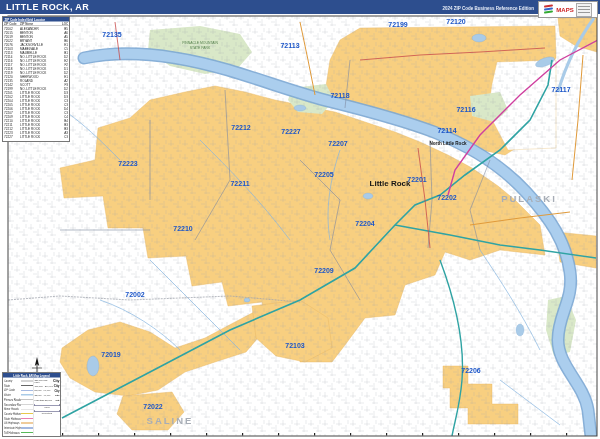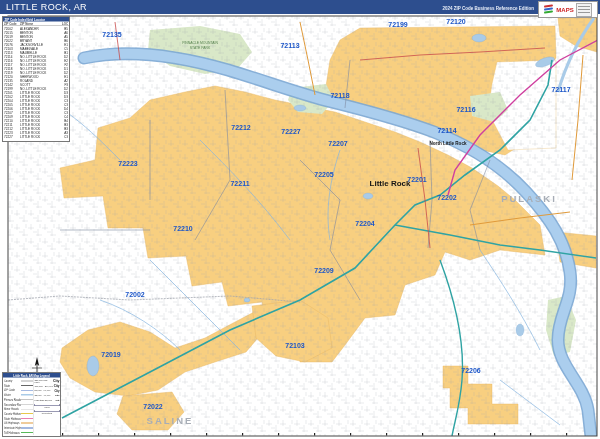--- a/index.html
+++ b/index.html
@@ -1,20 +1,20 @@
 <!DOCTYPE html>
 <html><head>
 <meta charset="utf-8">
 <style>
   html,body{margin:0;padding:0;background:#fff;}
   #stage{position:relative;width:600px;height:439px;background:#fff;overflow:hidden;
          font-family:"Liberation Sans",sans-serif;}
   
   #hdr{position:absolute;left:0;top:0;width:600px;height:14px;background:#2d4e8e;z-index:5;}
-  #hdr .ttl{position:absolute;left:6px;top:2px;font-size:9px;font-weight:normal;color:#fff;letter-spacing:.4px;}
+  #hdr .ttl{position:absolute;left:6px;top:2px;font-size:9px;font-weight:bold;color:#fff;letter-spacing:.4px;}
   #hdr .ed{position:absolute;right:66px;top:6px;font-size:4.5px;font-weight:bold;color:#e9eff9;}
   #logo{position:absolute;right:2px;top:1px;width:58px;height:15px;background:#fff;border:.5px solid #999;
         z-index:6;display:flex;align-items:center;justify-content:center;gap:2px;}
   #logo .glyph{width:10px;height:9px;position:relative;}
   #logo .glyph i{position:absolute;left:0;width:9px;height:2px;border-radius:2px;display:block;}
   #logo .glyph i:nth-child(1){top:0;background:#c33;transform:rotate(-8deg);}
   #logo .glyph i:nth-child(2){top:3px;background:#36c;transform:rotate(-8deg);}
   #logo .glyph i:nth-child(3){top:6px;background:#3a3;transform:rotate(-8deg);}
   #logo .mk{font-size:6px;font-weight:bold;color:#c22;letter-spacing:0;}
   #logo .addr{width:12px;height:10px;border:.5px solid #aaa;background:#f2f2f2;display:flex;flex-direction:column;justify-content:space-evenly;padding:1px;}

